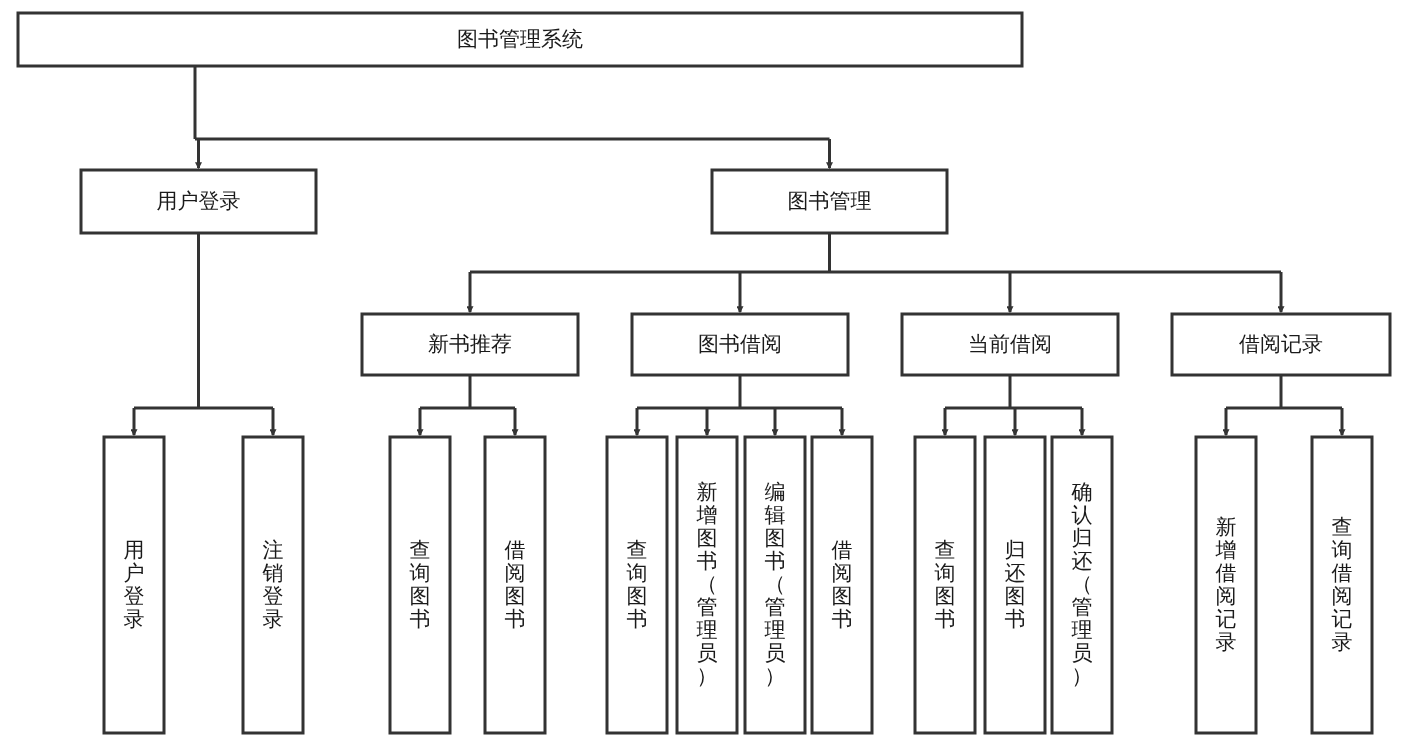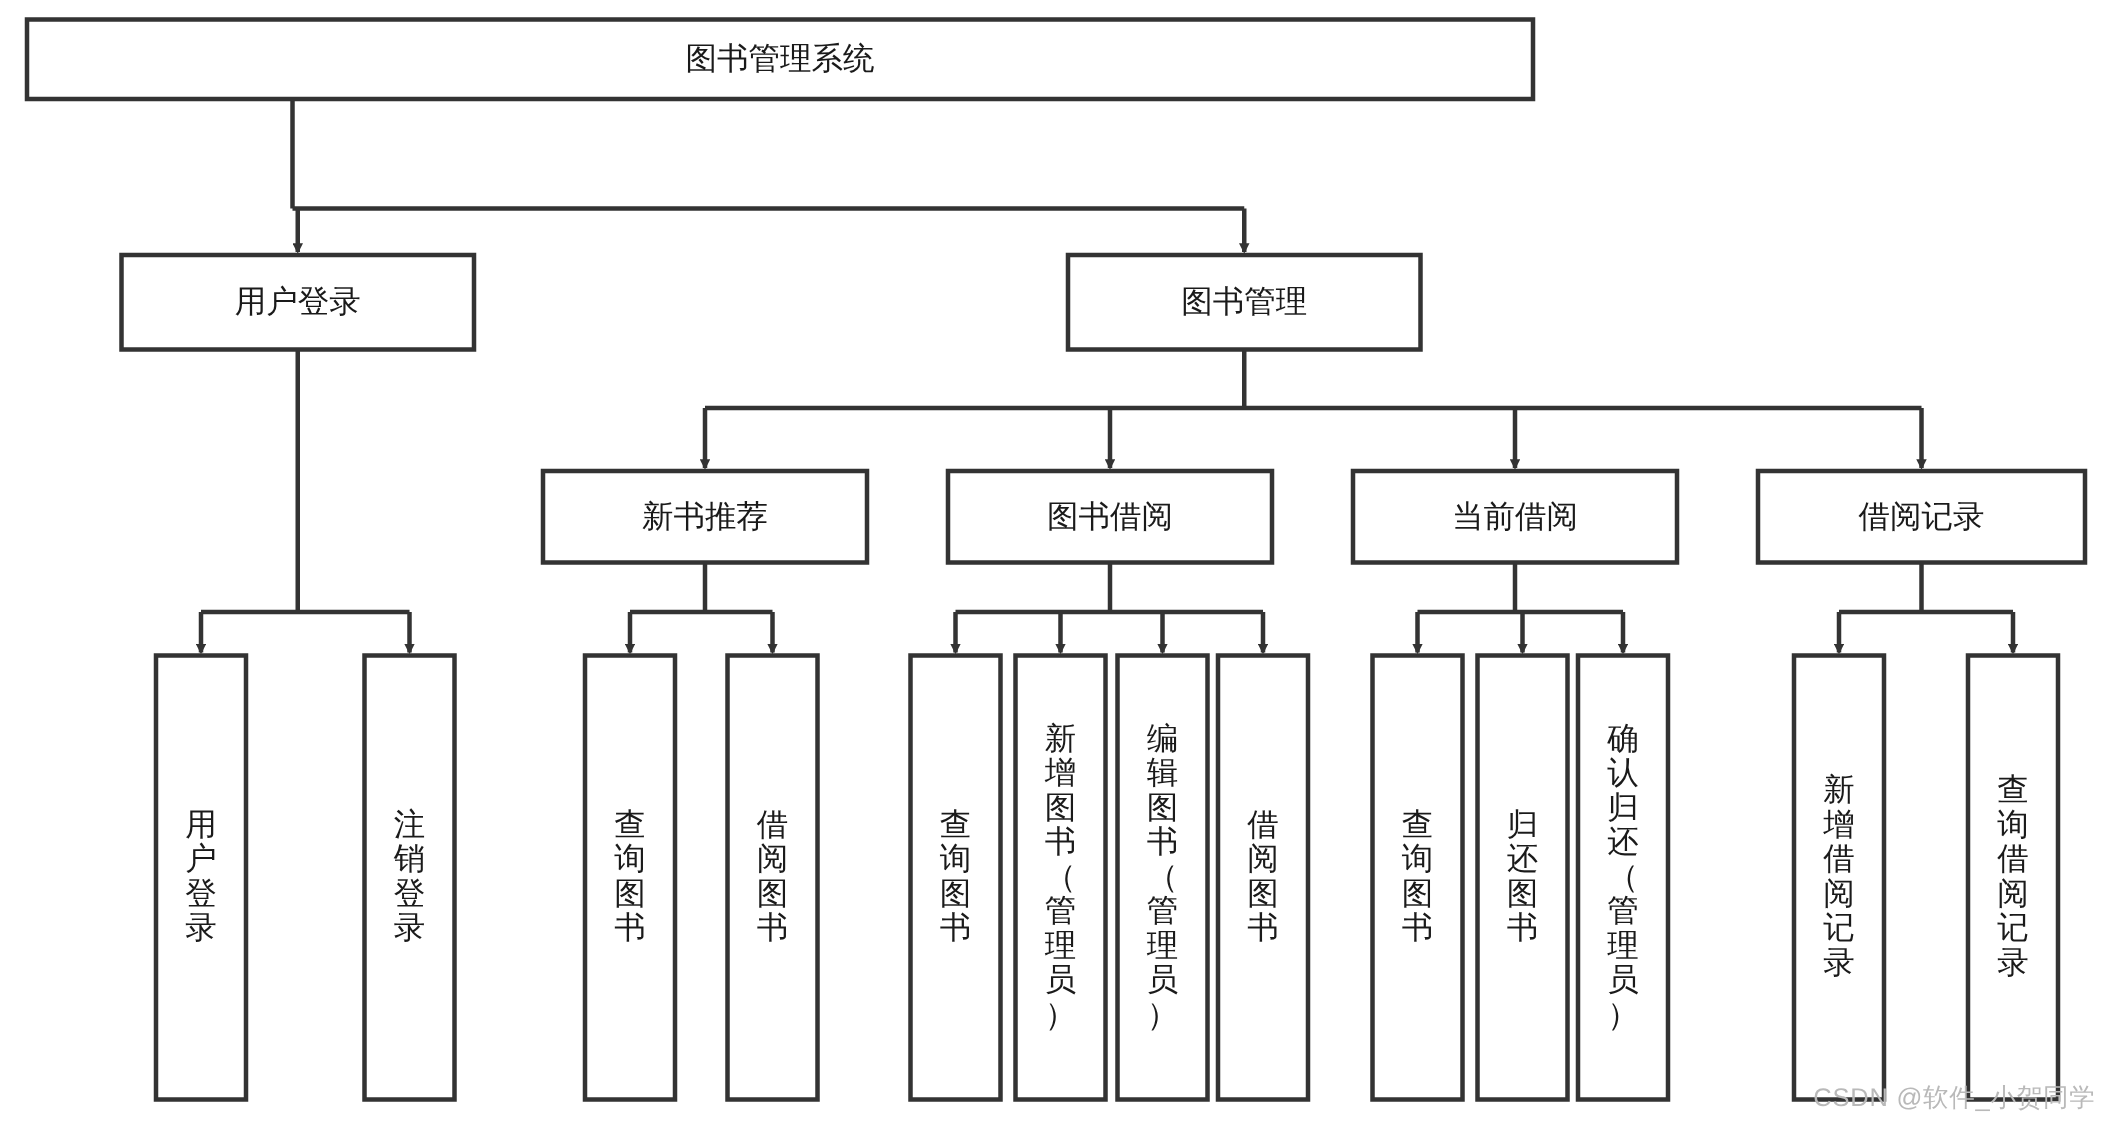--- a/index.html
+++ b/index.html
@@ -147,14 +147,13 @@
         <g>
           <rect x="1196" y="437" width="60" height="296" class="node-rect"></rect>
           <text class="node-label vert" x="1226"><tspan x="1226" y="527.5">新</tspan><tspan x="1226" y="550.5">增</tspan><tspan x="1226" y="573.5">借</tspan><tspan x="1226" y="596.5">阅</tspan><tspan x="1226" y="619.5">记</tspan><tspan x="1226" y="642.5">录</tspan></text>
         </g>
         <g>
           <rect x="1312" y="437" width="60" height="296" class="node-rect"></rect>
           <text class="node-label vert" x="1342"><tspan x="1342" y="527.5">查</tspan><tspan x="1342" y="550.5">询</tspan><tspan x="1342" y="573.5">借</tspan><tspan x="1342" y="596.5">阅</tspan><tspan x="1342" y="619.5">记</tspan><tspan x="1342" y="642.5">录</tspan></text>
         </g>
       </g>
   </svg>
-  <div class="watermark">CSDN @软件_小贺同学</div>
 </div>
 
 </body></html>

